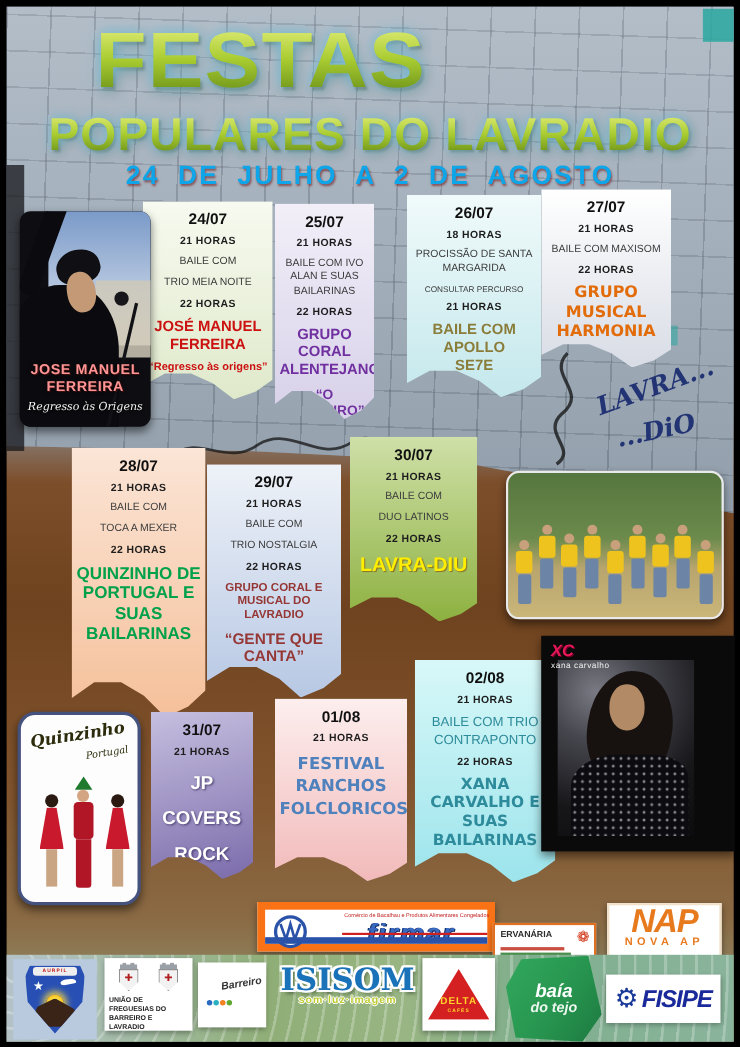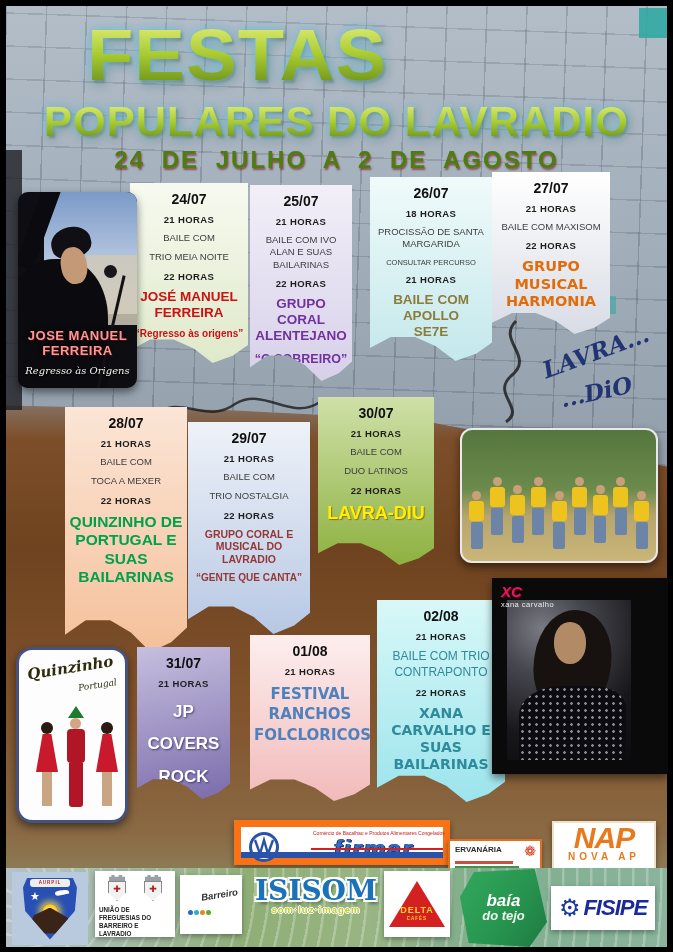--- a/index.html
+++ b/index.html
@@ -30,44 +30,44 @@
     filter:drop-shadow(0 0 6px rgba(120,205,240,.95)) drop-shadow(2px 3px 1px rgba(40,60,30,.45));}
   .title-year{position:absolute;left:440px;top:20px;width:216px;text-align:center;
     font-family:"DejaVu Serif",serif;font-size:62px;font-weight:700;color:#eef4ff;
     text-shadow:0 0 3px #2a4a9a,2px 2px 0 #44639f,-1px -1px 0 #2a4a9a,3px 5px 6px rgba(20,40,100,.55);}
   .title-sub{position:absolute;left:8px;top:98px;width:657px;text-align:center;
     font-size:42px;font-weight:900;letter-spacing:1px;
     background:linear-gradient(180deg,#eef488 0%,#a9cc31 50%,#587f12 100%);
     -webkit-background-clip:text;background-clip:text;color:transparent;
     filter:drop-shadow(0 0 5px rgba(120,205,240,.95)) drop-shadow(2px 2px 1px rgba(40,60,30,.45));}
   .title-dates{position:absolute;left:8px;top:146px;width:657px;text-align:center;
-    font-size:24px;font-weight:900;letter-spacing:2px;word-spacing:8px;color:#4d7c0f;
+    font-size:24px;font-weight:900;letter-spacing:2px;word-spacing:8px;color:#0ea5e9;
     text-shadow:1px 2px 2px rgba(110,0,0,.55);}
   
   .card{position:absolute;text-align:center;padding:8px 4px 0 4px;
     clip-path:polygon(0 0,100% 0,100% 90%,87% 96%,70% 100%,54% 92%,37% 87%,17% 87%,0 93%);
     filter:drop-shadow(3px 4px 3px rgba(0,0,0,.45));}
   .card .date{font-size:14px;font-weight:700;color:#101010;margin-bottom:4px;}
   .card .hours{font-size:9.5px;font-weight:700;color:#1d1d1d;margin:7px 0;letter-spacing:.4px;}
   .card .body{font-size:9.5px;color:#3c3c3c;margin:7px 2px;line-height:1.3;}
   .card .small{font-size:7.5px;color:#3c3c3c;margin:6px 0;}
   .card .headline{font-weight:800;line-height:1.2;margin-top:7px;}
   .card .subline{font-weight:700;margin-top:7px;}
   #card-2407{left:130px;top:183px;width:118px;height:180px;background:linear-gradient(180deg,#f7faf0,#dfe9ca);}
   #card-2407 .headline{font-size:13.5px;} #card-2407 .subline{font-size:10px;}
-  #card-2507{left:250px;top:185px;width:102px;height:196px;background:linear-gradient(180deg,#f2eff8,#d7d0e9);}
+  #card-2507{left:250px;top:185px;width:90px;height:196px;background:linear-gradient(180deg,#f2eff8,#d7d0e9);}
   #card-2507 .headline{font-size:13.5px;} #card-2507 .subline{font-size:12.5px;}
   #card-2607{left:370px;top:177px;width:122px;height:184px;background:linear-gradient(180deg,#f0fafa,#c4e8ec);}
   #card-2607 .headline{font-size:13.5px;padding:0 10px;}
   #card-2707{left:492px;top:172px;width:118px;height:162px;background:linear-gradient(180deg,#ffffff,#d8dce5);}
   #card-2707 .headline{font-size:14.5px;font-family:"DejaVu Sans",sans-serif;}
   #card-2807{left:65px;top:407px;width:122px;height:245px;background:linear-gradient(180deg,#fbe5d6,#f5c09a);}
   #card-2807 .headline{font-size:15.5px;}
   #card-2907{left:188px;top:422px;width:122px;height:212px;background:linear-gradient(180deg,#eef2f8,#b7c8e4);}
-  #card-2907 .headline{font-size:10.5px;} #card-2907 .subline{font-size:10px;}
+  #card-2907 .headline{font-size:10.5px;} #card-2907 .subline{font-size:14px;}
   #card-3007{left:318px;top:397px;width:116px;height:168px;background:linear-gradient(180deg,#cfe0a8,#8db140);}
   #card-3007 .headline{font-size:18px;text-shadow:1px 1px 1px rgba(120,60,0,.6);}
   #card-3107{left:137px;top:647px;width:93px;height:152px;background:linear-gradient(165deg,#c6bfdf,#7b6cab);}
   #card-3107 .headline{font-size:17px;line-height:1.9;text-shadow:1px 1px 2px rgba(40,30,80,.7);}
   #card-0108{left:250px;top:635px;width:120px;height:166px;background:linear-gradient(180deg,#fdeeee,#f2baba);}
   #card-0108 .headline{font-size:15px;font-family:"DejaVu Sans",sans-serif;line-height:1.35;}
   #card-0208{left:377px;top:600px;width:128px;height:202px;background:linear-gradient(180deg,#d8f8f8,#9ce4ec);}
   #card-0208 .headline{font-size:14px;font-family:"DejaVu Sans",sans-serif;}
   #card-0208 .accentline{font-size:12px;font-weight:400;}
   

